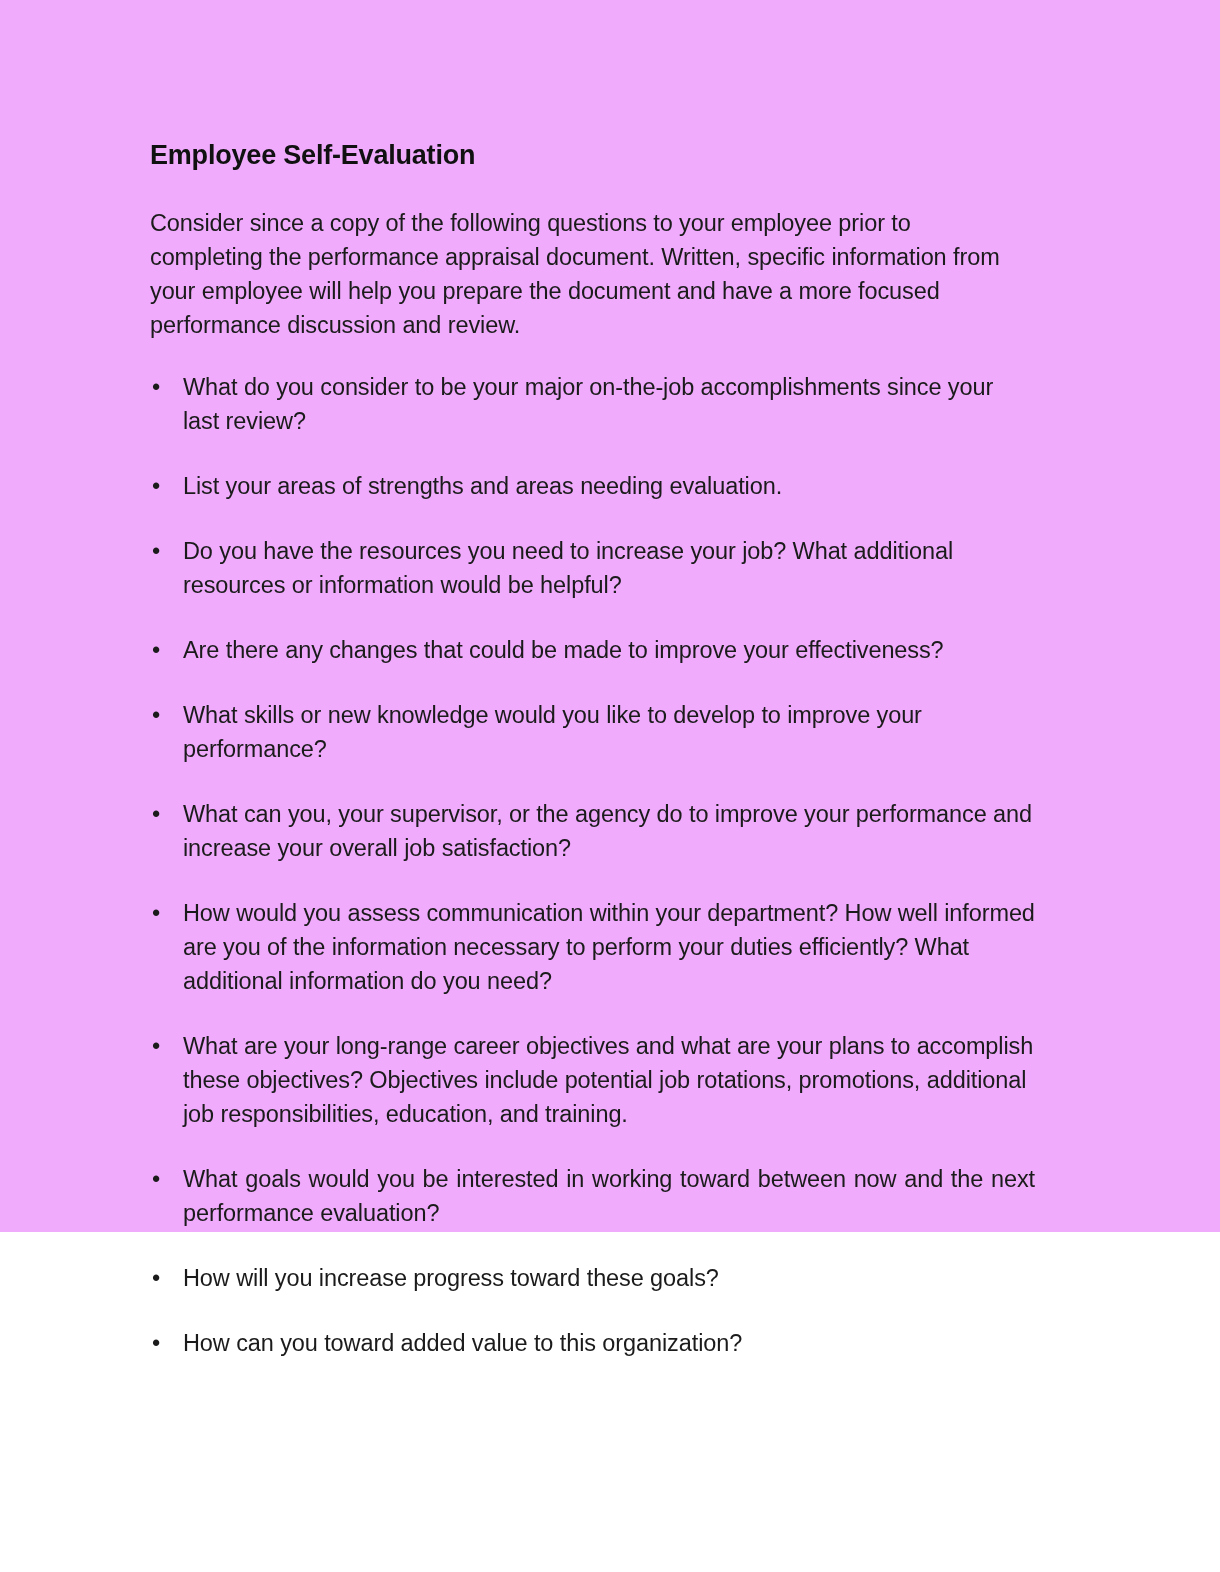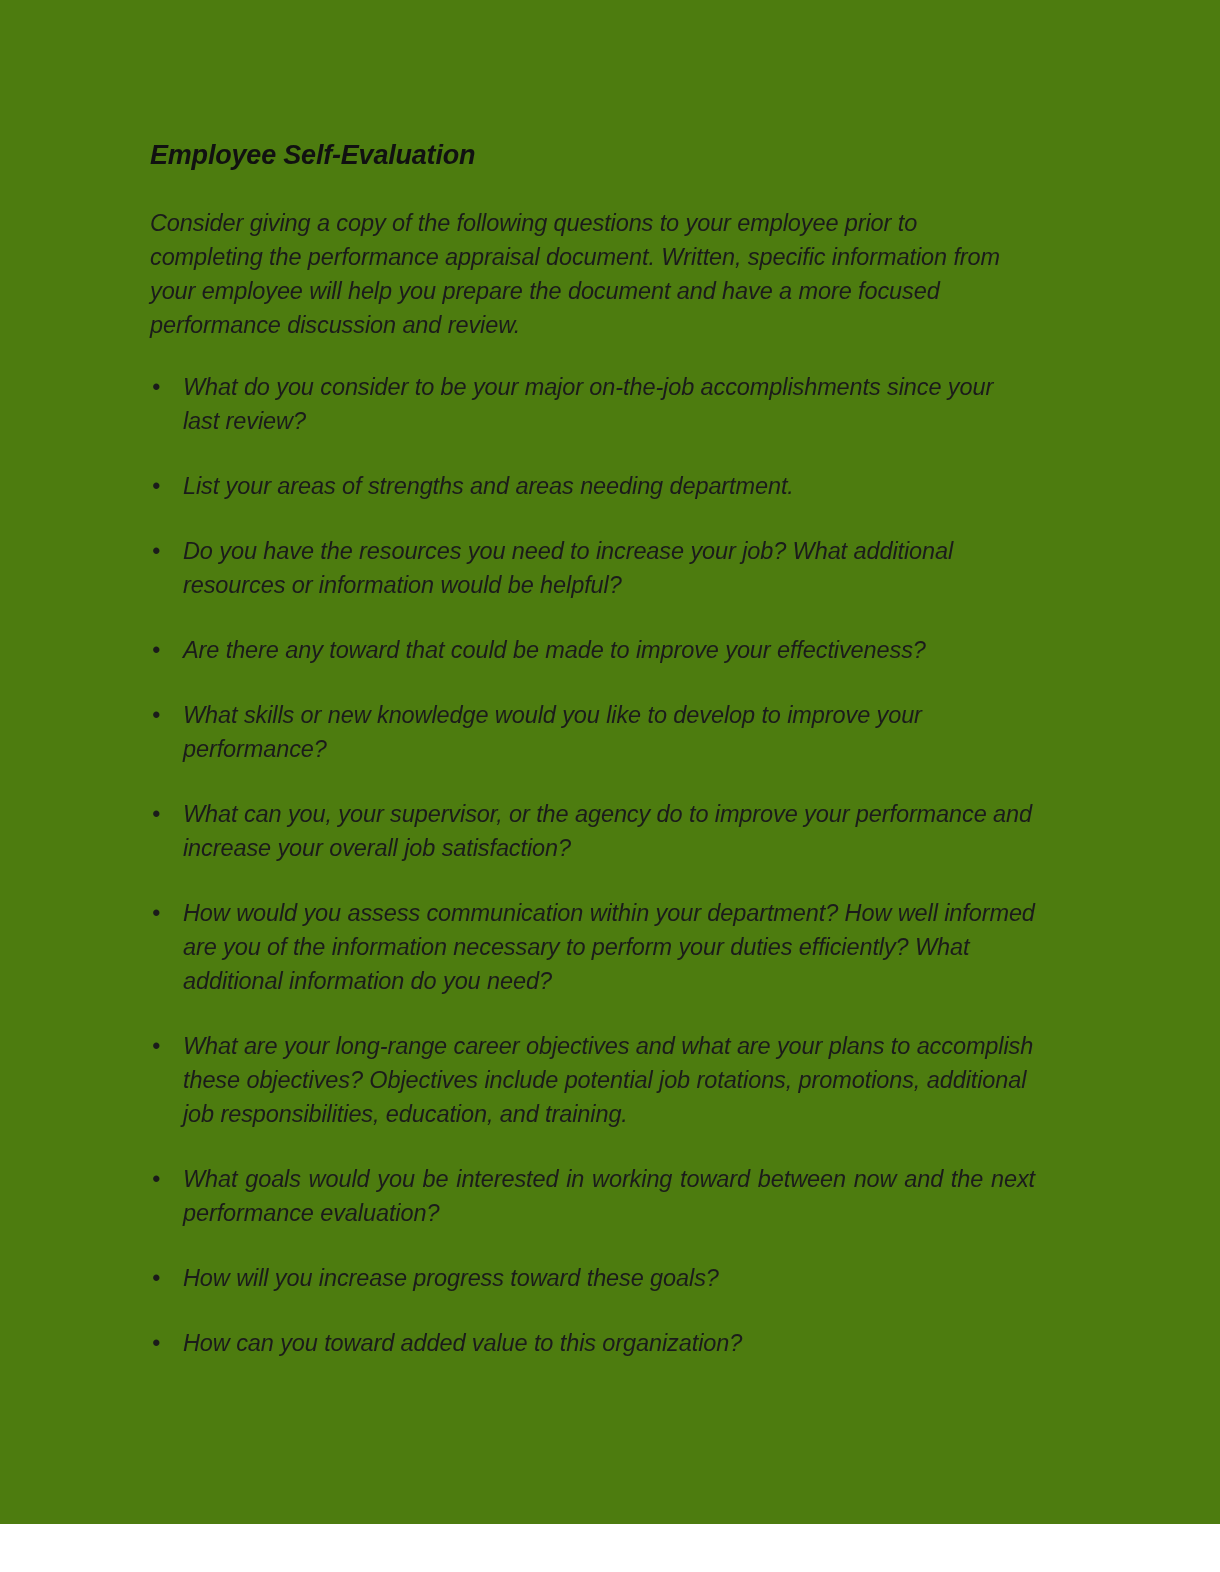--- a/index.html
+++ b/index.html
@@ -12,24 +12,23 @@
     height: 1572px;
     font-family: "Liberation Sans", sans-serif;
     color: #181818;
     -webkit-font-smoothing: antialiased;
     overflow: hidden;
   }
 
   .page {
     position: relative;
     width: 1220px;
-    height: 1524px;
-    background: #4d7c0f;
+    height: 1232px;
+    background: #f0abfc;
     box-sizing: border-box;
-    font-style: italic;
   }
 
   .content {
     position: absolute;
     left: 150px;
     top: 138px;
     width: 890px;
   }
 
   .doc-title {
@@ -93,42 +92,42 @@
   }
 </style>
 </head>
 <body>
 
 <div class="page">
   <div class="content">
 
     <h1 class="doc-title">Employee Self-Evaluation</h1>
 
-    <p class="intro">Consider giving a copy of the following questions to your employee prior to completing the performance appraisal document. Written, specific information from your employee will help you prepare the document and have a more focused performance discussion and review.</p>
+    <p class="intro">Consider since a copy of the following questions to your employee prior to completing the performance appraisal document. Written, specific information from your employee will help you prepare the document and have a more focused performance discussion and review.</p>
 
     <ul class="q-list">
 
       <li class="q-item">
         <span class="bullet">•</span>
         <span class="q-text">What do you consider to be your major on-the-job accomplishments since your last review?</span>
       </li>
 
       <li class="q-item">
         <span class="bullet">•</span>
-        <span class="q-text">List your areas of strengths and areas needing department.</span>
+        <span class="q-text">List your areas of strengths and areas needing evaluation.</span>
       </li>
 
       <li class="q-item">
         <span class="bullet">•</span>
         <span class="q-text">Do you have the resources you need to increase your job? What additional resources or information would be helpful?</span>
       </li>
 
       <li class="q-item">
         <span class="bullet">•</span>
-        <span class="q-text">Are there any toward that could be made to improve your effectiveness?</span>
+        <span class="q-text">Are there any changes that could be made to improve your effectiveness?</span>
       </li>
 
       <li class="q-item">
         <span class="bullet">•</span>
         <span class="q-text">What skills or new knowledge would you like to develop to improve your performance?</span>
       </li>
 
       <li class="q-item">
         <span class="bullet">•</span>
         <span class="q-text">What can you, your supervisor, or the agency do to improve your performance and increase your overall job satisfaction?</span>

